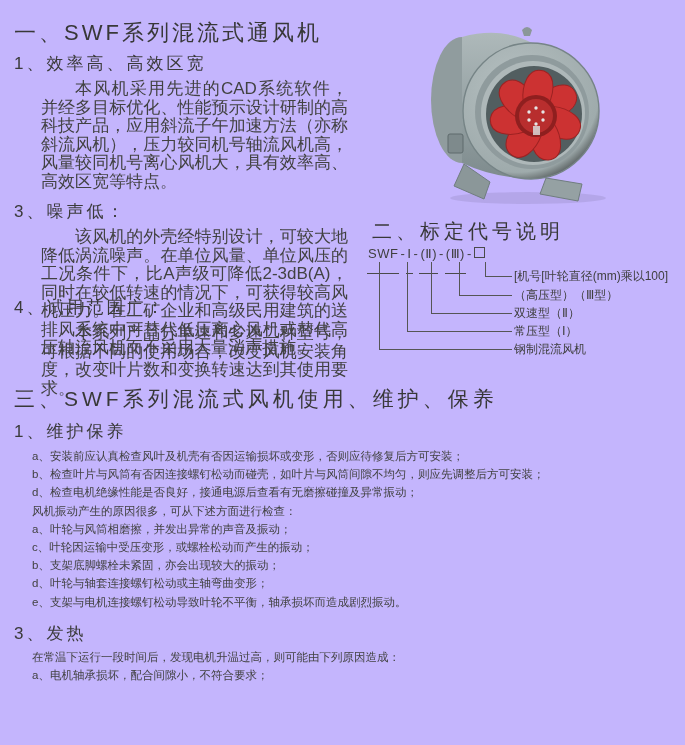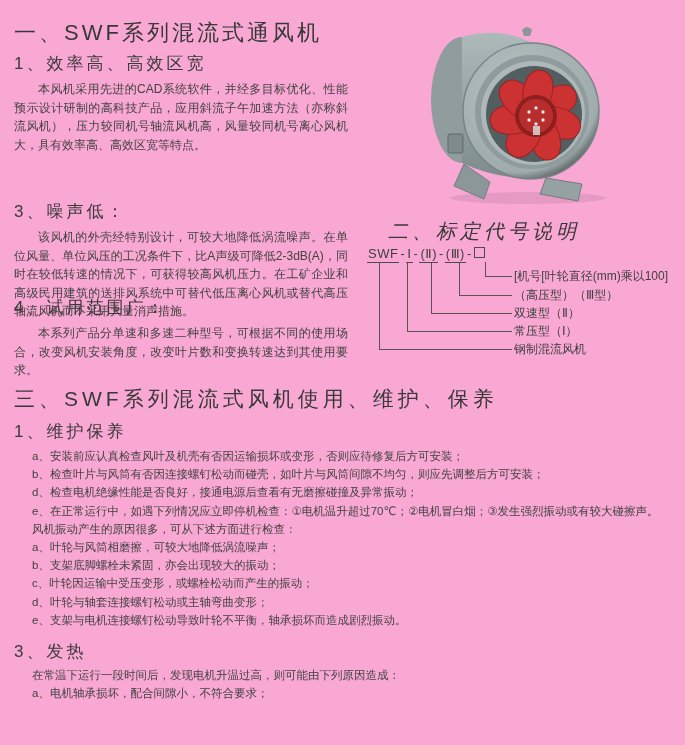--- a/index.html
+++ b/index.html
@@ -1,39 +1,39 @@
 <!DOCTYPE html>
 <html lang="zh"><head>
 <meta charset="utf-8">
 <style>
   html,body { margin:0; padding:0; background:#ffffff; }
   body { font-family:"Liberation Sans","DejaVu Sans",sans-serif; }
-  .page { position:relative; width:685px; height:745px; background:#f9a8d4; overflow:hidden; color:#3d3d3d; }
+  .page { position:relative; width:685px; height:745px; background:#c4b5fd; overflow:hidden; color:#3d3d3d; }
 
   .h-main  { font-size:22px; font-weight:500; letter-spacing:3px; color:#383838; white-space:nowrap; }
   .h-main2 { font-size:20px; font-weight:500; letter-spacing:4px; color:#383838; white-space:nowrap; }
   .h-sub   { font-size:17px; font-weight:400; letter-spacing:3px; color:#3a3a3a; white-space:nowrap; }
-  .body-text { font-size:12px; line-height:18.5px; color:#424242; text-indent:2em; text-align:justify; }
+  .body-text { font-size:17px; line-height:18.5px; color:#424242; text-indent:2em; text-align:justify;margin-left:27px; }
 
   #page-title { position:absolute; left:14px; top:18px; }
 
   .feature { position:absolute; left:14px; width:334px; }
   #feature-1 { top:52px; }
   #feature-2 { top:125px; }
   #feature-3 { top:200px; }
   #feature-4 { top:296px; }
   .feature .h-sub { margin-bottom:5px; }
 
   
   #fan-wrap { position:absolute; left:430px; top:18px; width:184px; height:188px; }
-  #code-title { position:absolute; left:388px; top:218px;font-style:italic; }
+  #code-title { position:absolute; left:372px; top:218px; }
 
   #code-diagram { position:absolute; left:365px; top:246px; width:320px; height:114px; font-size:13px; color:#3f3f3f; }
   .code-row { position:absolute; left:2px; top:0; letter-spacing:0.5px; white-space:nowrap; }
-  .code-seg { border-bottom:1px solid #4a4a4a; padding:0 1px 1px 1px; }
+  .code-seg { border-bottom:1px solid #4a4a4a; padding:0 1px 12px 1px; }
   .code-sep { padding:0 1px; }
   .code-box { display:inline-block; width:9px; height:9px; border:1px solid #4a4a4a; vertical-align:baseline; margin-left:1px; }
   .conn { position:absolute; border-left:1px solid #555; border-bottom:1px solid #555; }
   #conn-swf { left:14px;  top:16px; width:132px; height:87px; }
   #conn-i   { left:42px;  top:16px; width:104px; height:69px; }
   #conn-ii  { left:66px;  top:16px; width:80px;  height:51px; }
   #conn-iii { left:94px;  top:16px; width:52px;  height:33px; }
   #conn-box { left:120px; top:16px; width:26px;  height:14px; }
   .dlabel { position:absolute; left:149px; font-size:12px; color:#3f3f3f; white-space:nowrap; }
   #dlabel-0 { top:22px; }
@@ -155,28 +155,27 @@
   </div>
 
   <div id="sec-maintenance">
     <div class="h-main2">三、SWF系列混流式风机使用、维护、保养</div>
 
     <div class="h-sub sub-head">1、维护保养</div>
     <div class="list-block">
       <div class="list-item">a、安装前应认真检查风叶及机壳有否因运输损坏或变形，否则应待修复后方可安装；</div>
       <div class="list-item">b、检查叶片与风筒有否因连接螺钉松动而碰壳，如叶片与风筒间隙不均匀，则应先调整后方可安装；</div>
       <div class="list-item">d、检查电机绝缘性能是否良好，接通电源后查看有无磨擦碰撞及异常振动；</div>
-      <div class="list-item">e、在正常运行中，如遇下列情况应立即停机检查：①电机温升超过70℃；②电机冒白烟；③发生强烈振动或有较大碰擦声。</div>
     </div>
 
     <div class="list-block">
       <div class="list-intro">风机振动产生的原因很多，可从下述方面进行检查：</div>
-      <div class="list-item">a、叶轮与风筒相磨擦，可较大地降低涡流噪声；</div>
+      <div class="list-item">a、叶轮与风筒相磨擦，并发出异常的声音及振动；</div>
+      <div class="list-item">c、叶轮因运输中受压变形，或螺栓松动而产生的振动；</div>
       <div class="list-item">b、支架底脚螺栓未紧固，亦会出现较大的振动；</div>
-      <div class="list-item">c、叶轮因运输中受压变形，或螺栓松动而产生的振动；</div>
       <div class="list-item">d、叶轮与轴套连接螺钉松动或主轴弯曲变形；</div>
       <div class="list-item">e、支架与电机连接螺钉松动导致叶轮不平衡，轴承损坏而造成剧烈振动。</div>
     </div>
 
     <div class="h-sub sub-head-2">3、发热</div>
     <div class="list-block">
       <div class="list-intro">在常温下运行一段时间后，发现电机升温过高，则可能由下列原因造成：</div>
       <div class="list-item">a、电机轴承损坏，配合间隙小，不符合要求；</div>
 
     </div>

